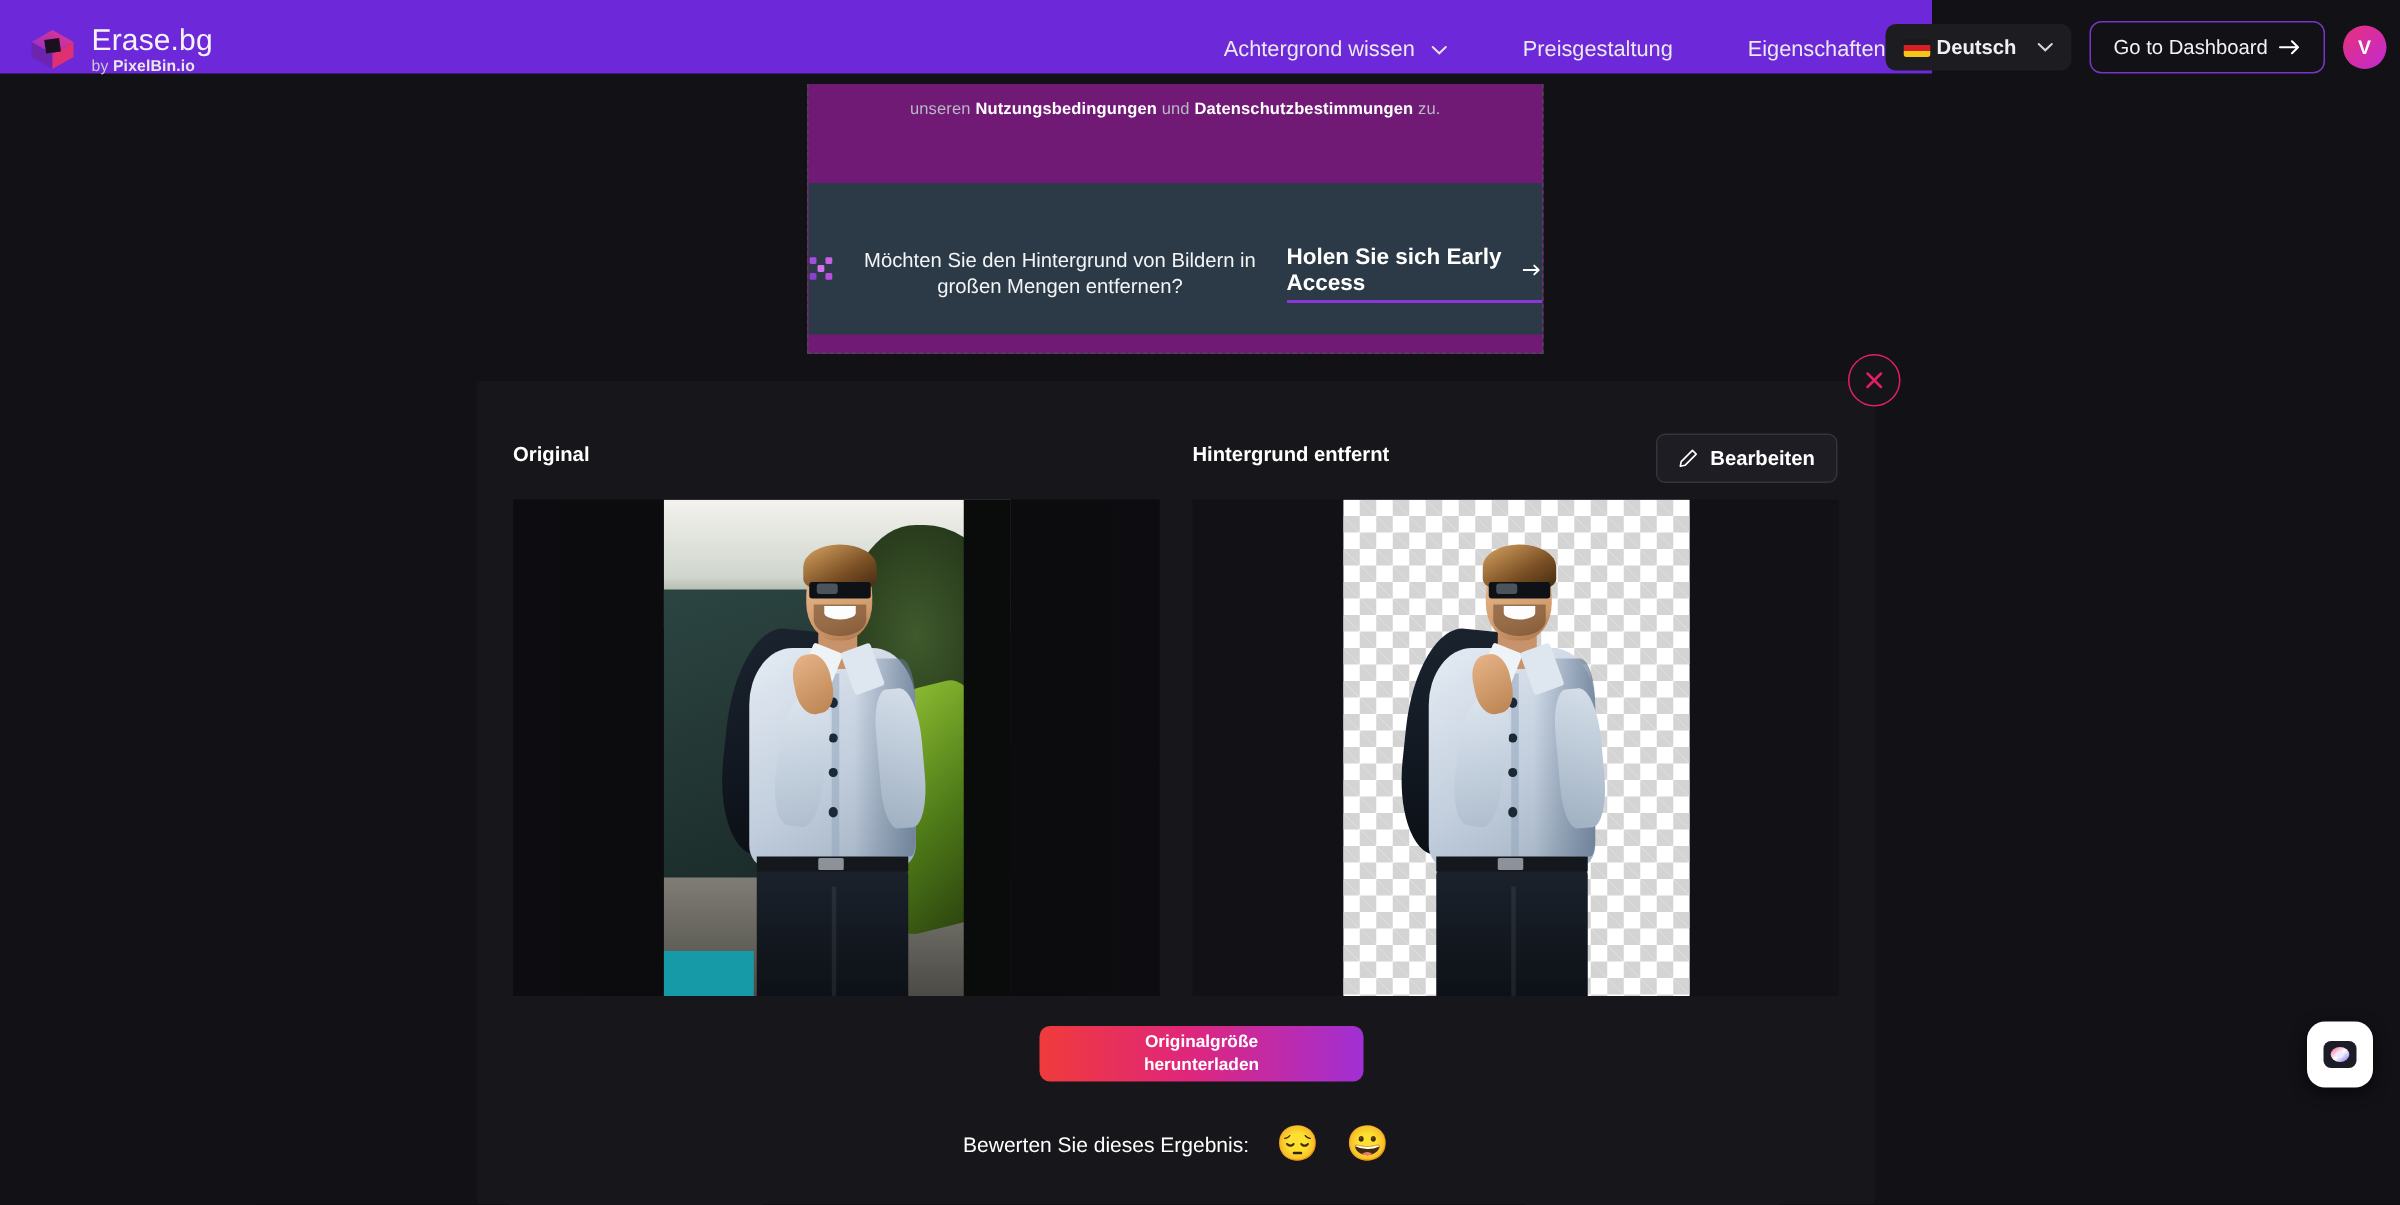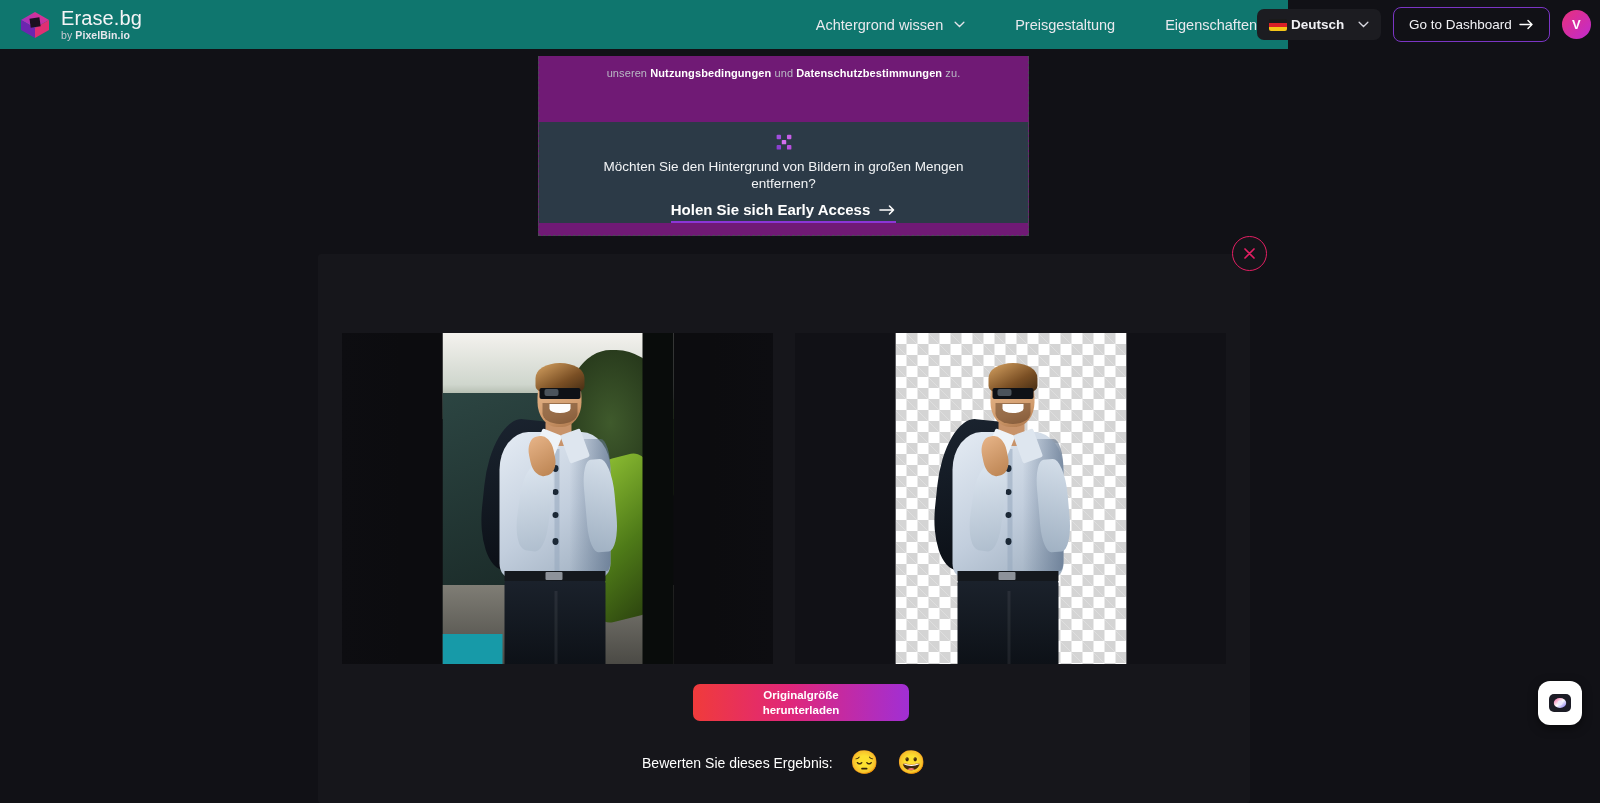--- a/index.html
+++ b/index.html
@@ -19,23 +19,23 @@
     height: 803px;
     background: #111116;
   }
 
   
   .header {
     position: absolute;
     top: 0; left: 0;
     width: 1288px;
     height: 49px;
-    background: #0f766e;
-    display: flex;
-    align-items: center;
+    background: #6d28d9;
+    display: flex;
+    align-items: flex-end;
     z-index: 40;
   }
 
   .brand {
     display: flex;
     align-items: center;
     gap: 9px;
     margin-left: 18px;
     cursor: pointer;
   }
@@ -165,21 +165,21 @@
   .terms-line b { color: #ffffff; font-weight: 700; }
 
   .bulk-card {
     position: absolute;
     left: 0;
     top: 66px;
     width: 489px;
     height: 101px;
     background: #2c3a47;
     display: flex;
-    flex-direction: column;
+    flex-direction: row;
     align-items: center;
     padding-top: 12px;
   }
 
   .bulk-icon { width: 22px; height: 22px; display: block; }
 
   .bulk-text {
     margin-top: 9px;
     width: 400px;
     text-align: center;
@@ -601,20 +601,30 @@
   </div>
 
   <div class="close-btn">
     <svg width="13" height="13" viewBox="0 0 13 13">
       <path d="M2 2 L11 11 M11 2 L2 11" stroke="#e31f63" stroke-width="1.7" stroke-linecap="round"></path>
     </svg>
   </div>
 
   <div class="result-panel">
 
+    <div class="panel-head">
+      <div class="label-original">Original</div>
+      <div class="label-removed">Hintergrund entfernt</div>
+      <button class="edit-btn">
+        <svg width="13" height="13" viewBox="0 0 13 13">
+          <path d="M9.3 1.2 L11.8 3.7 L4.3 11.2 L1.2 11.8 L1.8 8.7 Z" stroke="#ffffff" stroke-width="1.1" fill="none" stroke-linejoin="round"></path>
+        </svg>
+        <span>Bearbeiten</span>
+      </button>
+    </div>
 
     <div class="previews">
 
       <div class="preview original">
         <div class="photo-wrap">
           <div class="scene">
             <div class="sky"></div>
             <div class="wall"></div>
             <div class="foliage-a"></div>
             <div class="ground"></div>

